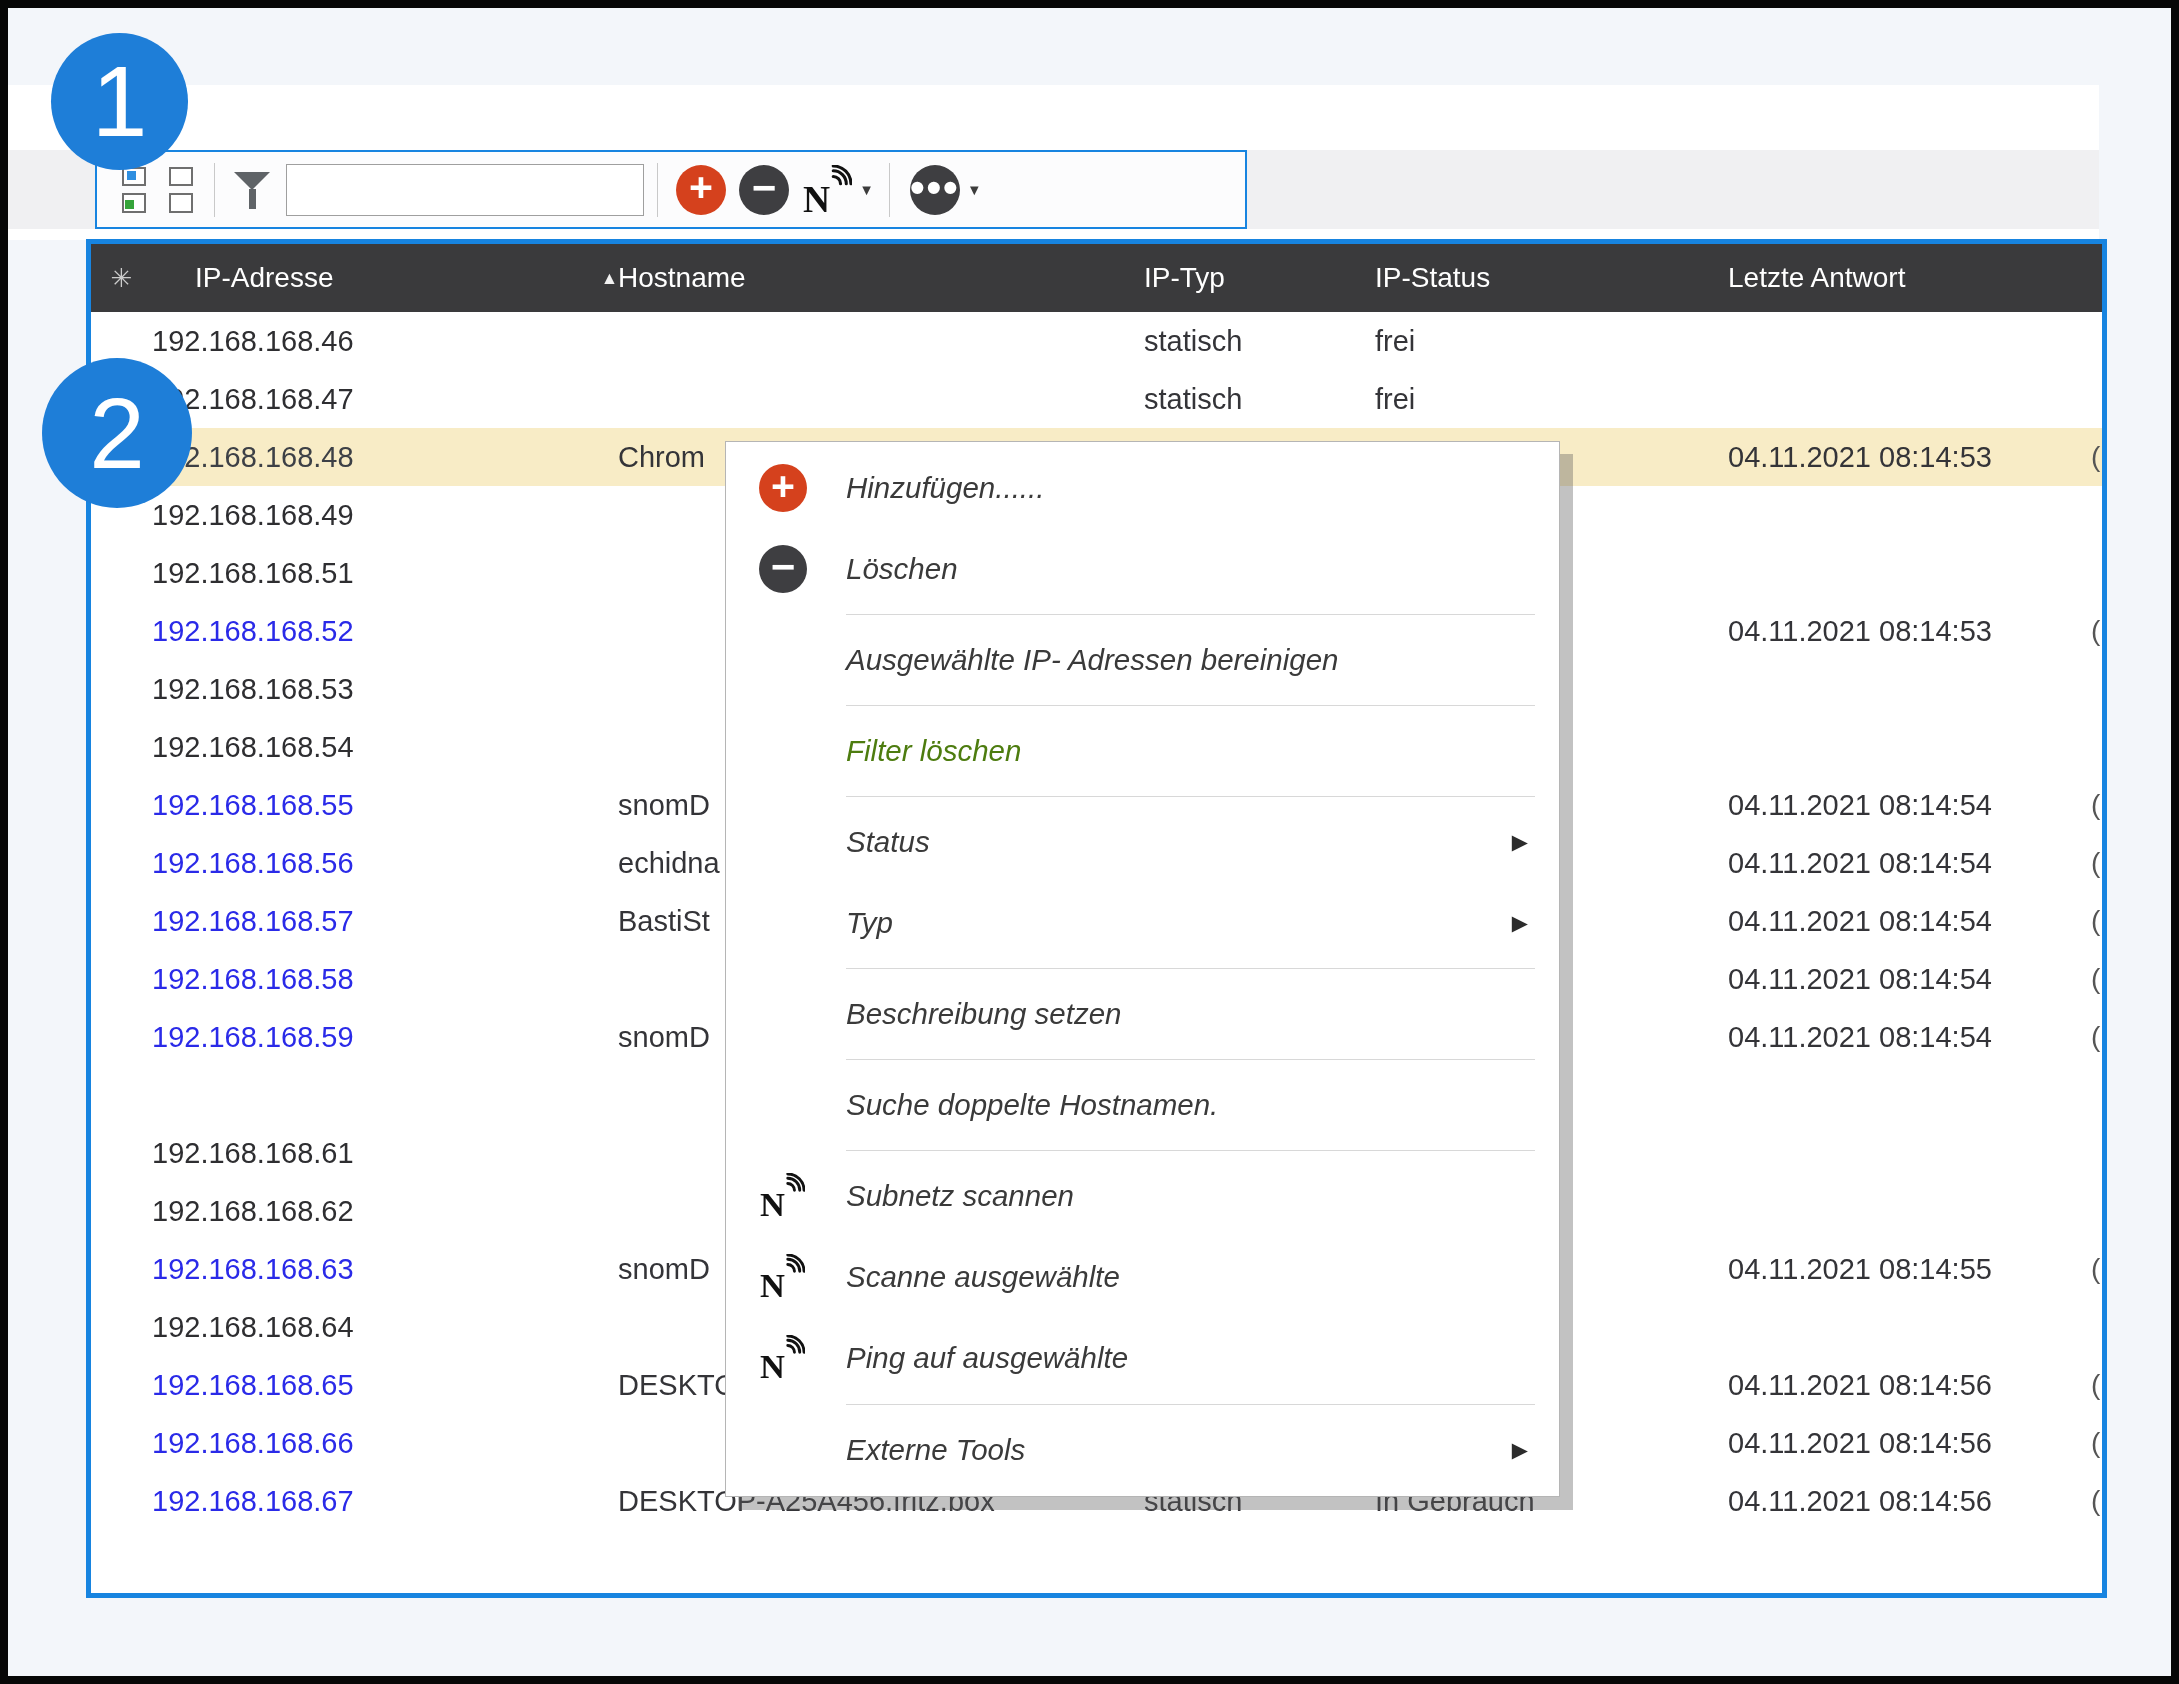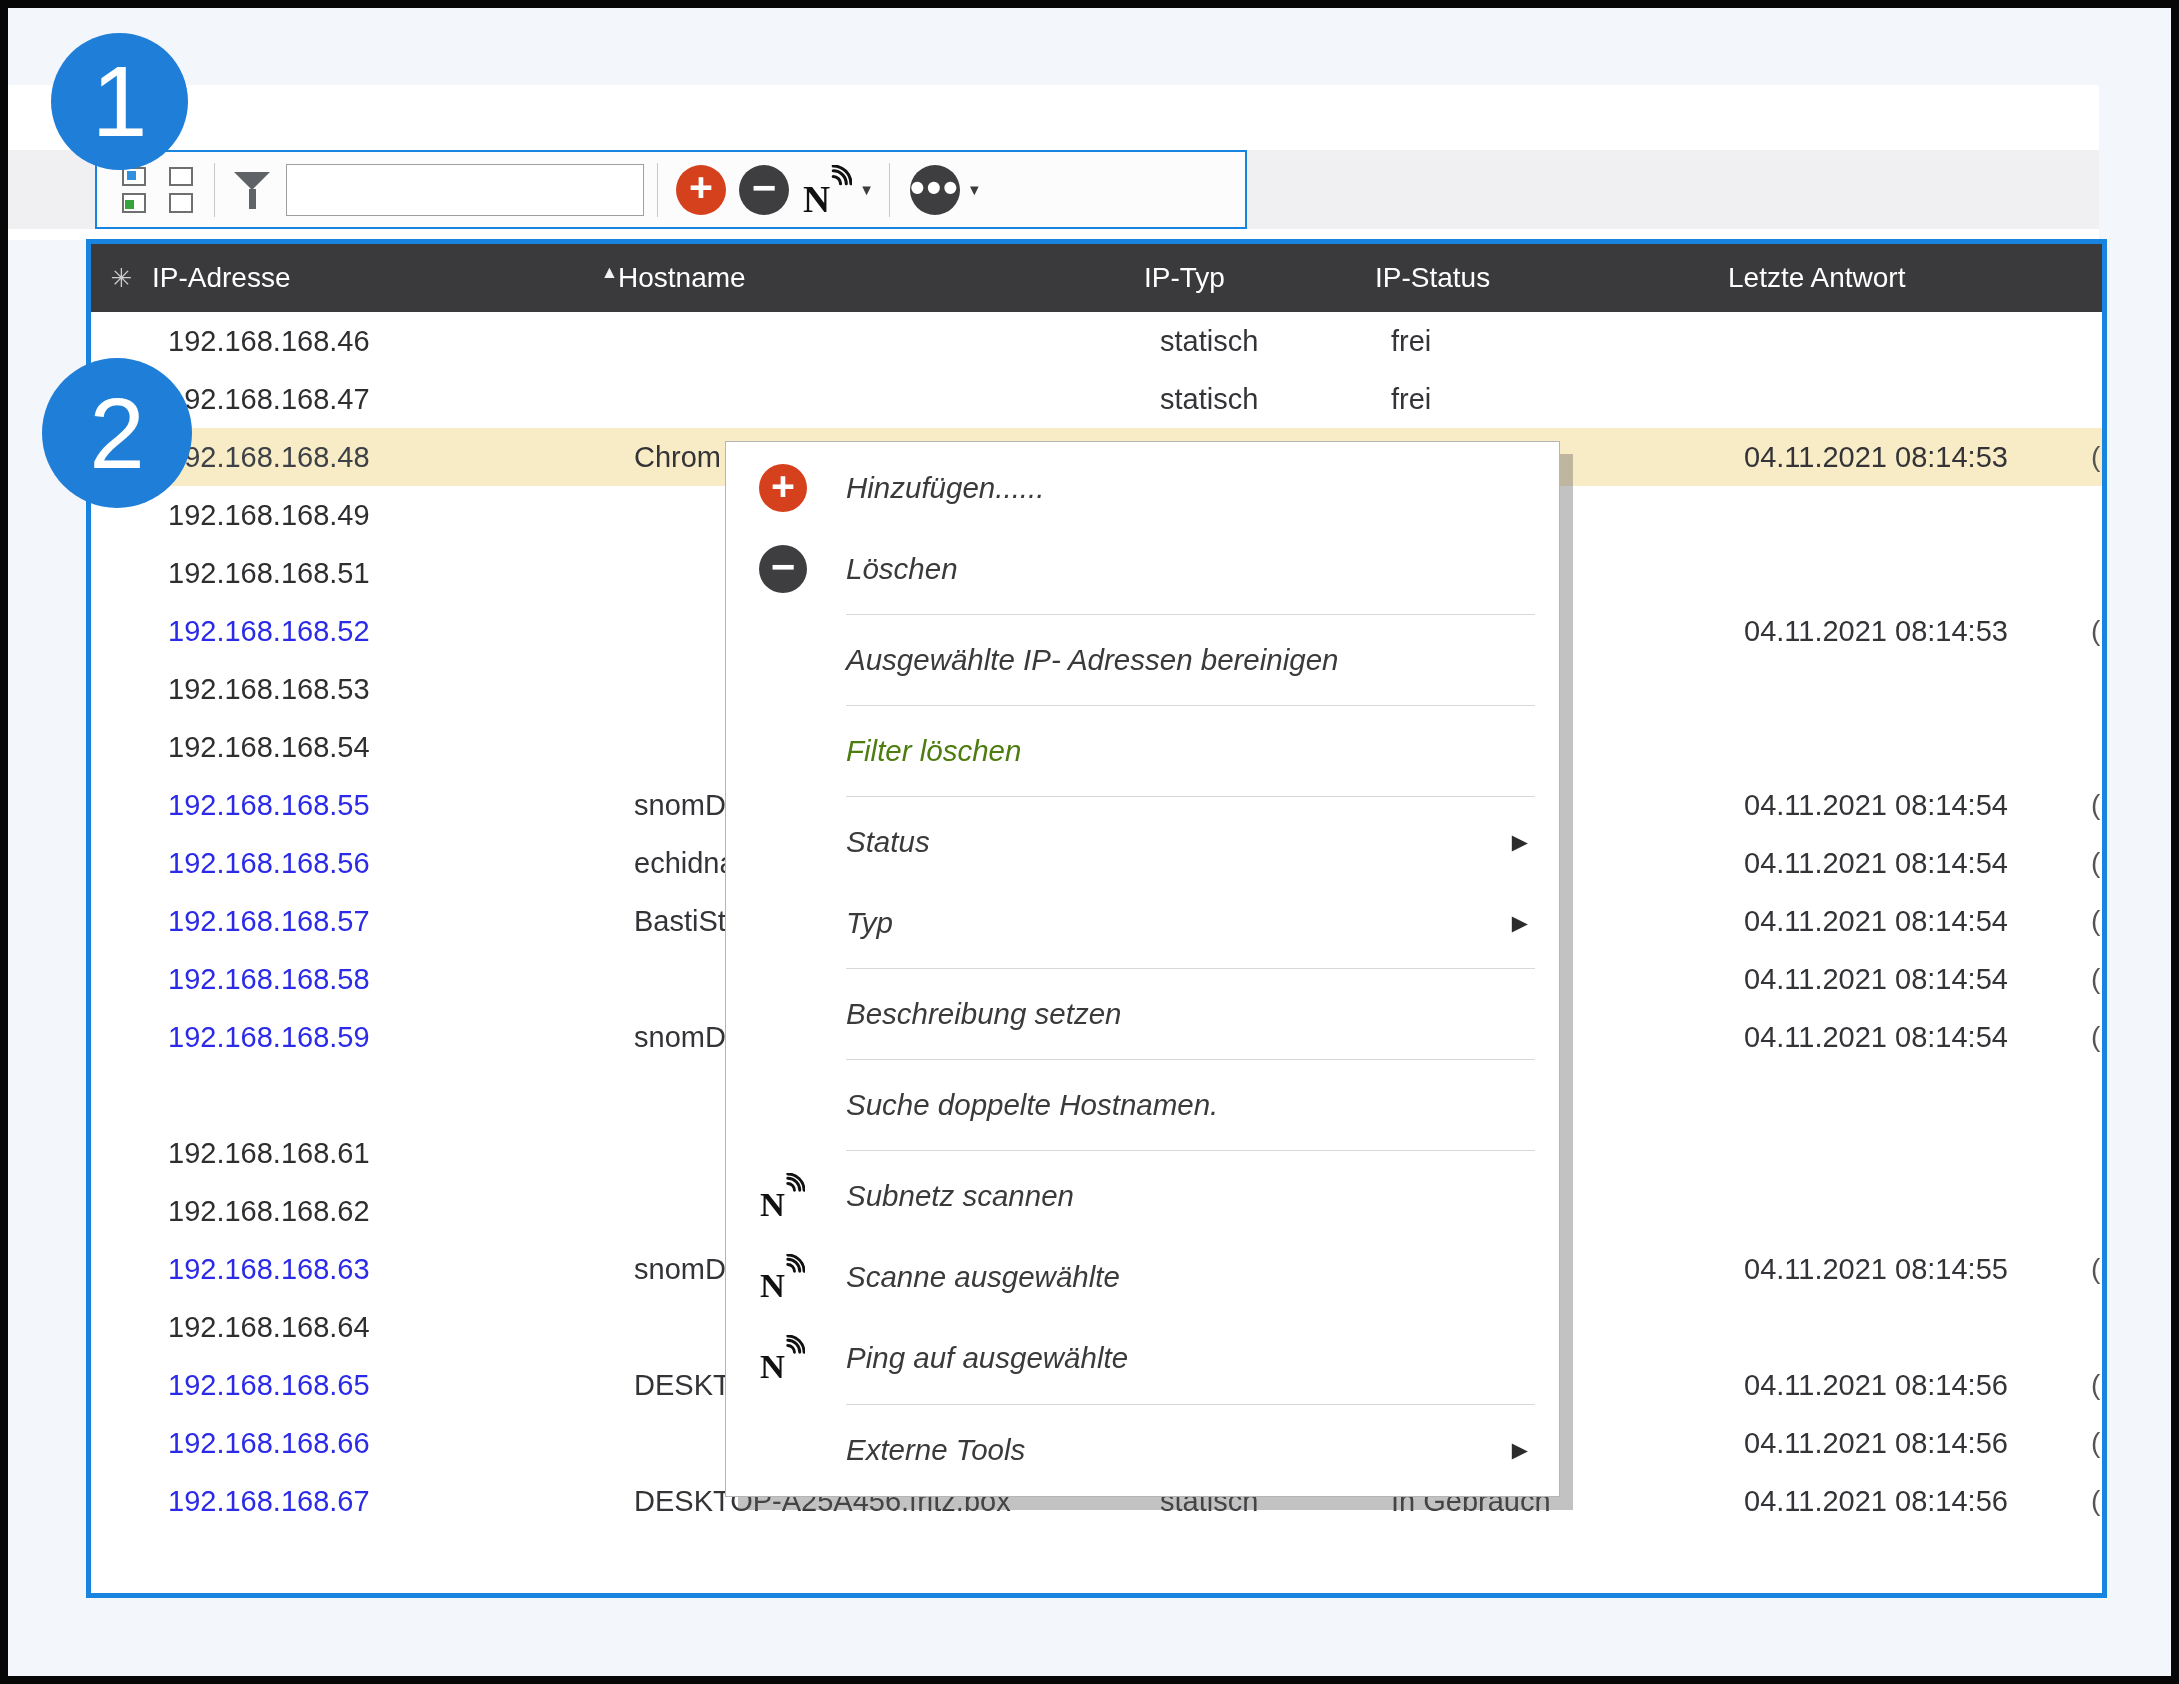--- a/index.html
+++ b/index.html
@@ -47,23 +47,23 @@
 
   
   .ip-table{
     position:absolute;left:86px;top:239px;width:2021px;height:1359px;
     border:5.5px solid #1784e0;background:#ffffff;box-sizing:border-box;z-index:10;
   }
   .grid-cols{display:grid;grid-template-columns:61px 466px 526px 231px 353px 1fr;align-items:center;}
   .thead{height:68px;background:#3a3a3c;color:#ffffff;font-size:28px;}
   .thead .th{padding:0;white-space:nowrap;}
   .th-marker{display:flex;justify-content:center;color:#cccccc;font-size:26px;}
-  .th-ip{display:flex;align-items:flex-start;justify-content:space-between;padding-right:57px;}
+  .th-ip{display:flex;align-items:center;justify-content:space-between;padding-right:57px;margin-left:43px;}
   .sort-arrow{font-size:17.5px;color:#f2f2f2;}
-  .trow{height:58px;font-size:29px;position:relative;background:transparent;padding-left:16px;}
+  .trow{height:58px;font-size:29px;position:relative;background:transparent;}
   .trow.highlight{background:#f8ecc6;}
   .td{white-space:nowrap;overflow:hidden;}
   .td-marker{display:flex;justify-content:flex-start;padding-left:11px;font-size:18.5px;color:#3b3b3b;}
   .c-black{color:#2e2e31;}
   .c-blue{color:#2a2ae8;}
   .c-muted{color:#3d4046;}
   .td-host,.td-typ,.td-status,.td-last{color:#343438;}
   .edge-frag{position:absolute;right:0;top:0;height:58px;width:11px;overflow:hidden;display:flex;align-items:center;color:#555;font-size:28px;}
 
   

